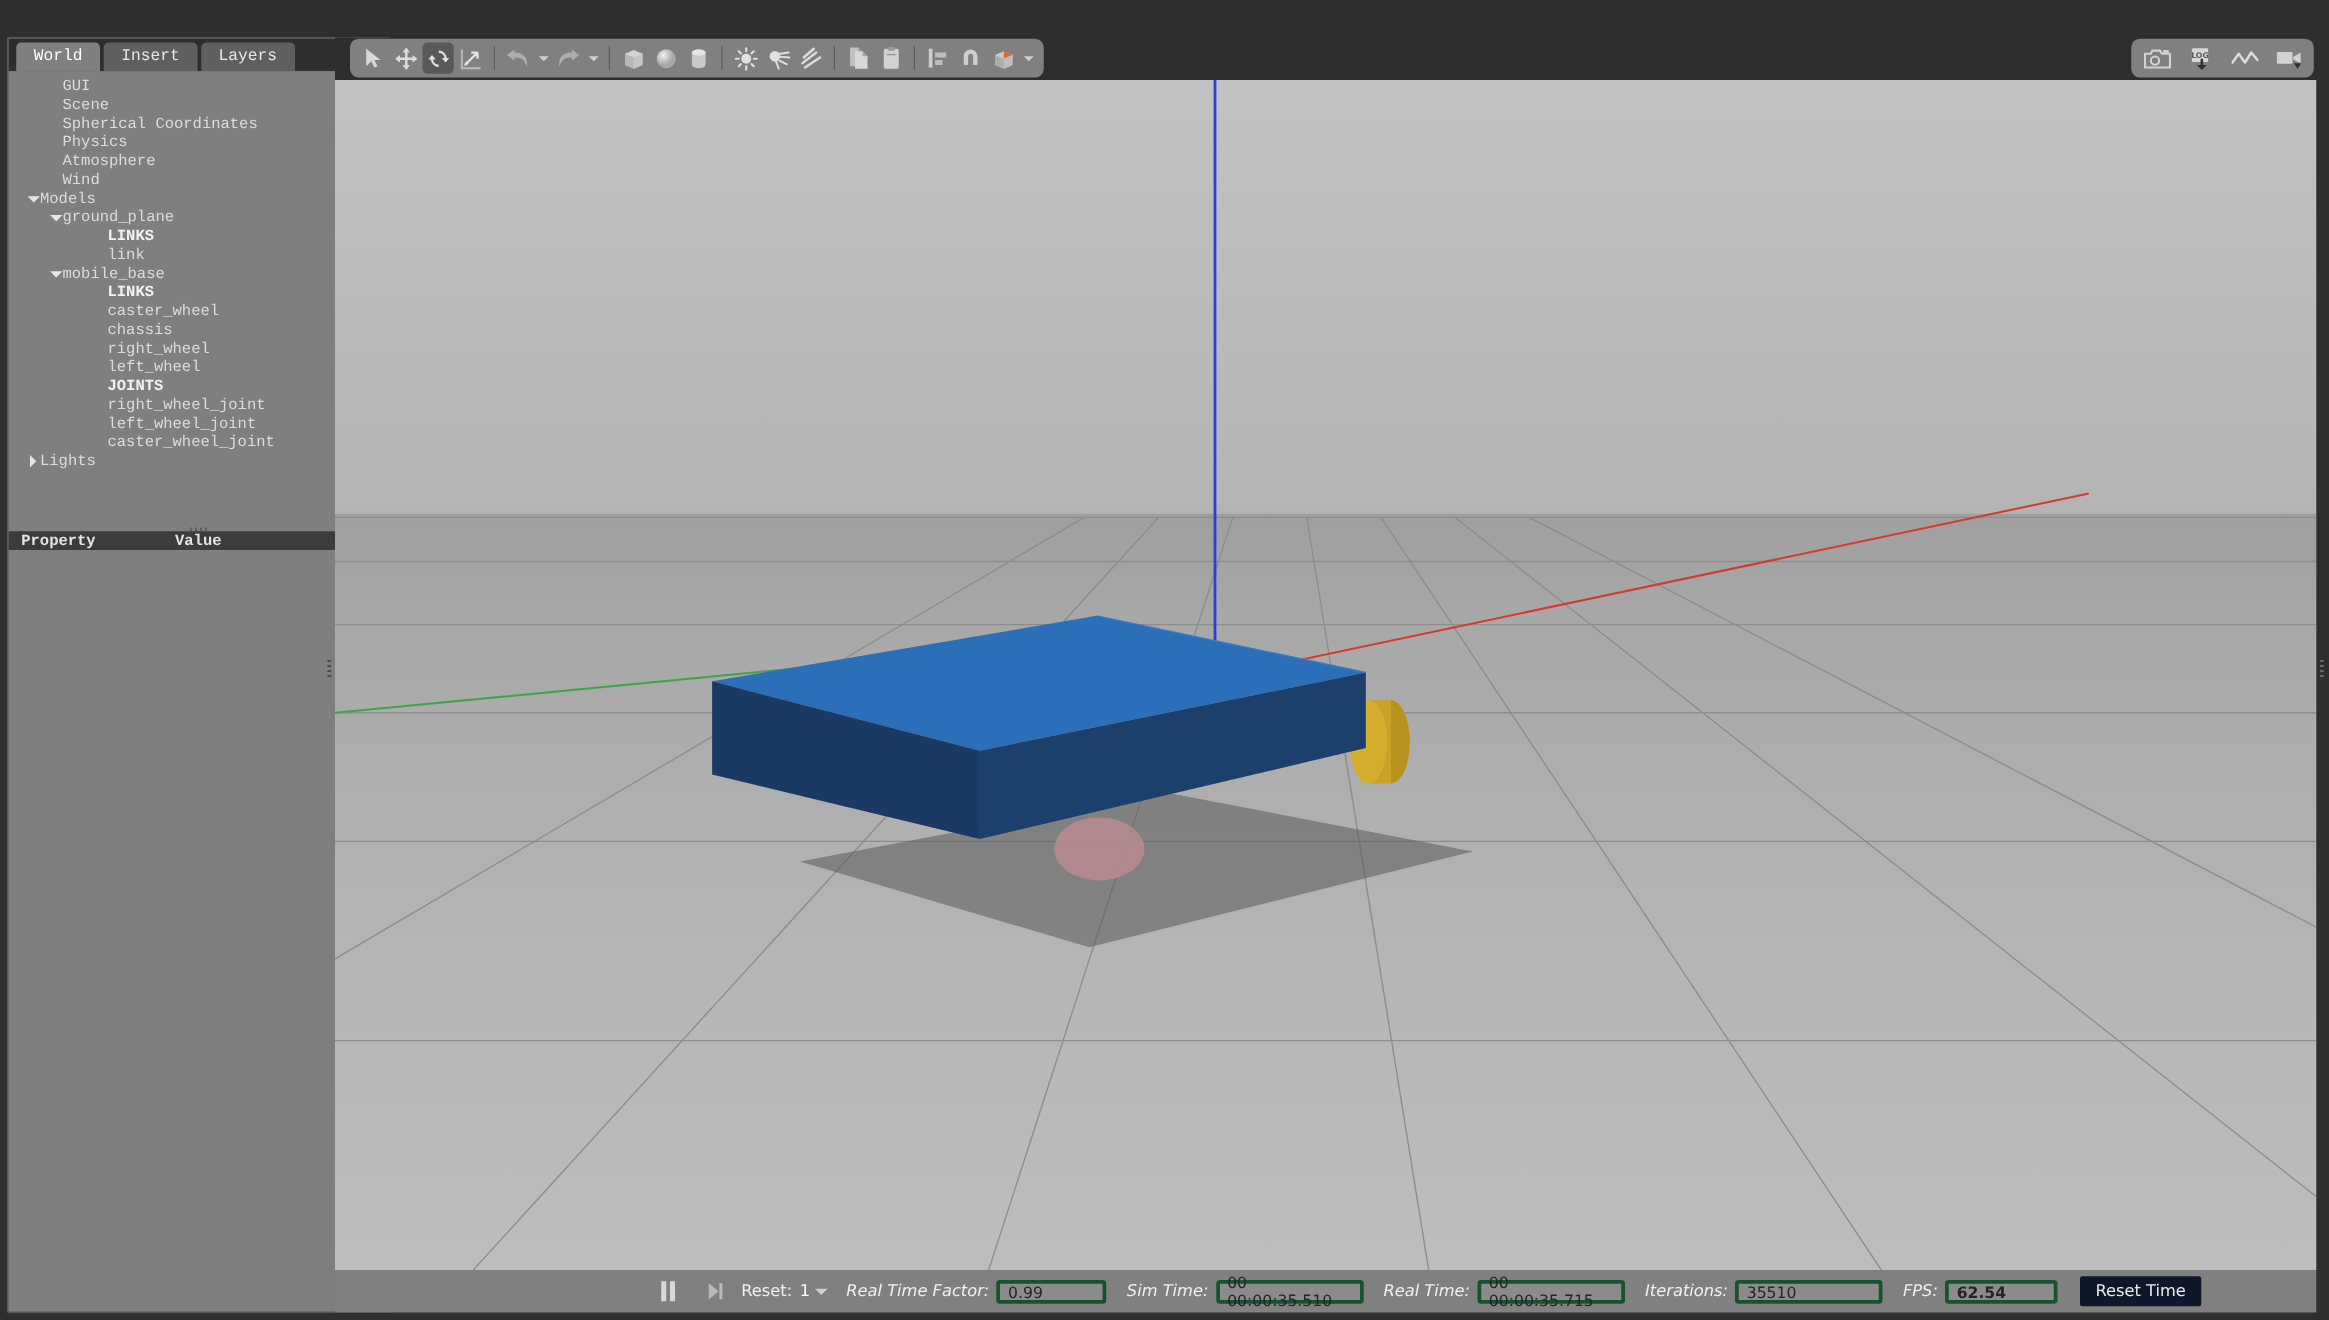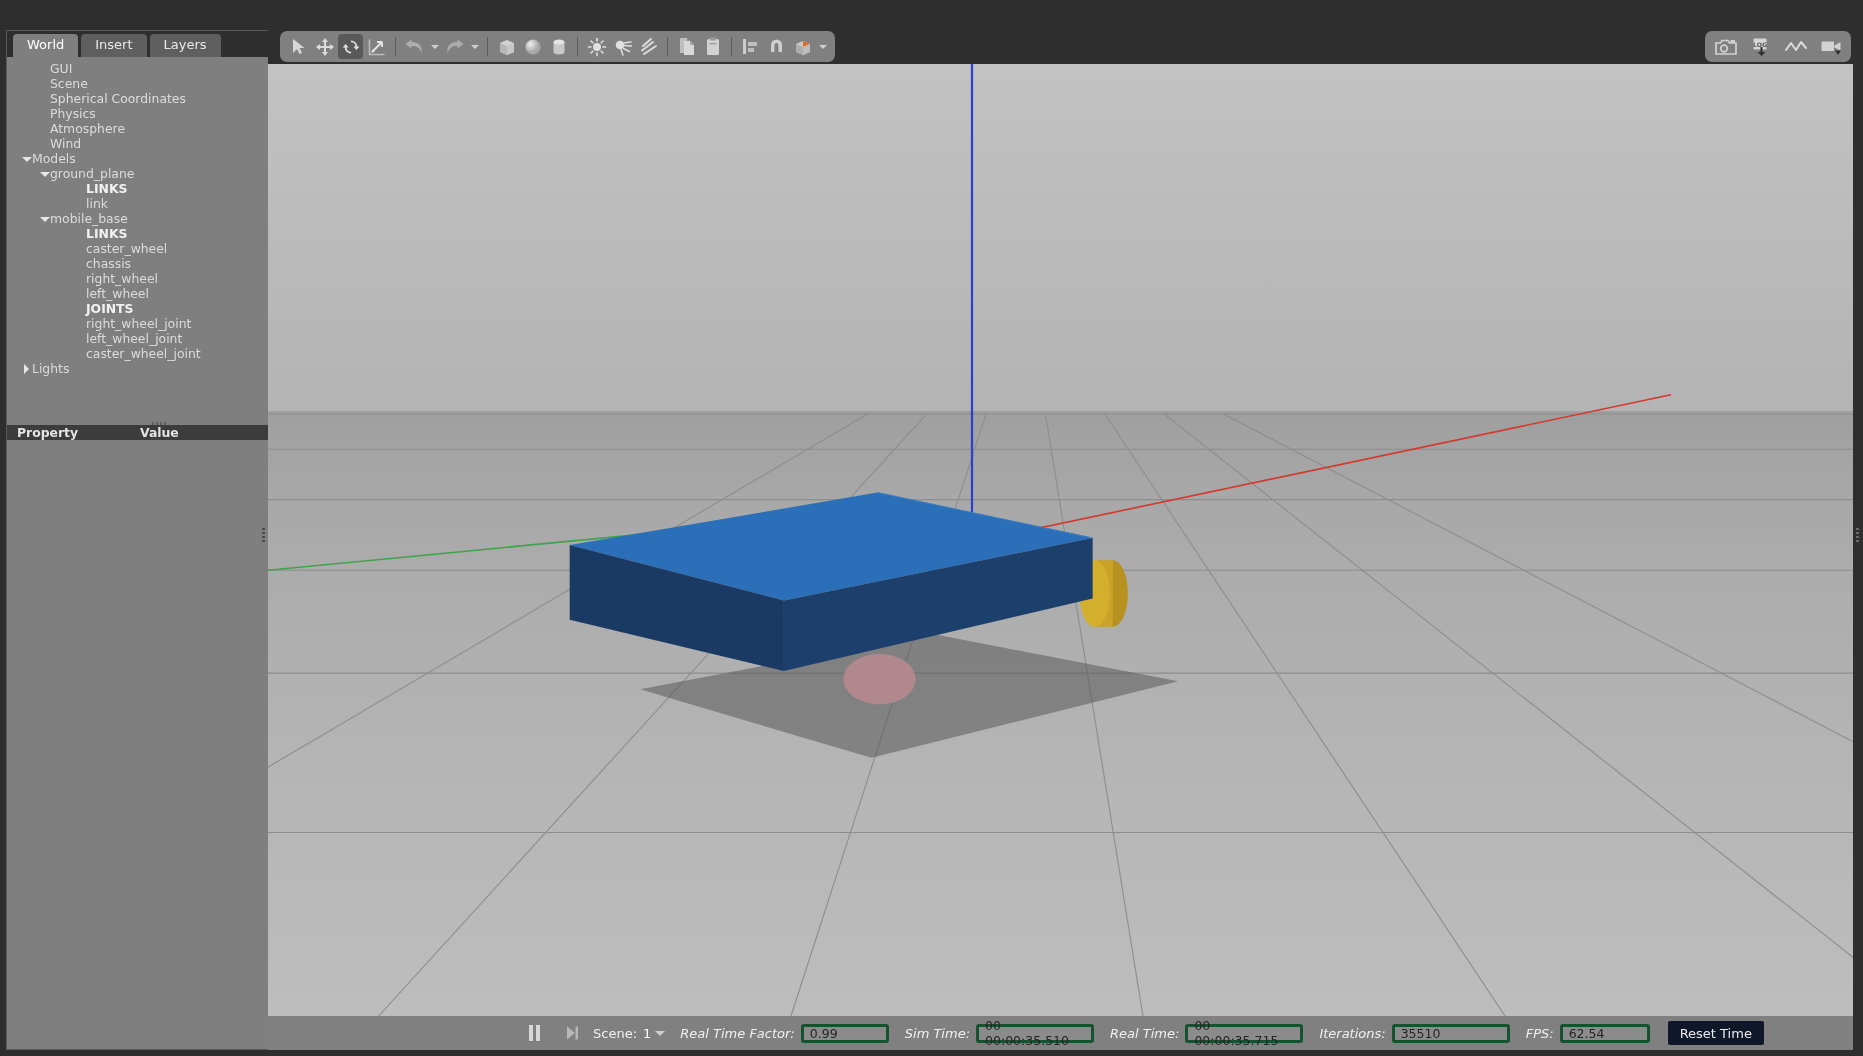--- a/index.html
+++ b/index.html
@@ -18,21 +18,21 @@
   }
   .menu-item {
     color: #dcdcdc; font-size: 14.5px; padding: 4px 11px; line-height: 1;
     white-space: nowrap;
   }
   .menu-item u { text-decoration: underline; }
 
   
   .left-panel {
     position: absolute; left: 6px; top: 30px; width: 306px; height: 1020px;
-    background: #7f7f7f; border: 1px solid #5a5a5a;
+    background: #7f7f7f; border: 1px solid #5a5a5a; font-family: Liberation Mono, monospace;
   }
   .tabs { display: flex; height: 26px; background: #2e2e2e; padding-left: 6px; gap: 3px; align-items: flex-end; }
   .tab {
     background: #5f5f5f; color: #e8e8e8; font-size: 13px;
     padding: 4px 14px 5px 14px; border-radius: 4px 4px 0 0; line-height: 1.1;
   }
   .tab.active { background: #7f7f7f; color: #ffffff; }
 
   .tree {
     position: absolute; left: 0; top: 26px; right: 0; height: 363px;
@@ -139,21 +139,21 @@
   .sb-label { color: #f0f0f0; font-size: 13px; margin-right: 6px; white-space: nowrap; font-style: italic; }
   .sb-field {
     background: #8b8b8b; border: 3px solid #14532d; border-radius: 3px;
     height: 19px; color: #252525; font-size: 12.5px; display: flex; align-items: center;
     padding: 0 6px; margin-right: 16px;
   }
   .f-rtf { width: 88px; }
   .f-sim { width: 118px; }
   .f-real { width: 118px; }
   .f-iter { width: 118px; }
-  .f-fps { width: 90px; }
+  .f-fps { width: 90px; font-weight: bold; }
   .pause-btn { width: 22px; height: 22px; display:flex; align-items:center; justify-content:center; margin-right: 16px;}
   .pause-btn .bar { width: 4px; height: 16px; background: #d8d8d8; margin: 0 1.5px; }
   .step-btn { width: 22px; height: 22px; display:flex; align-items:center; justify-content:center; margin-right: 10px;}
   .steps-lbl { color: #f0f0f0; font-size: 13px; margin-right: 6px; }
   .steps-val { color: #ffffff; font-size: 13px; margin-right: 3px; }
   .steps-caret { width: 12px; height: 22px; display:flex; align-items:center; justify-content:center; margin-right: 14px;}
   .steps-caret::after { content:""; border-left:5px solid transparent; border-right:5px solid transparent; border-top:5px solid #cfcfcf; }
   .reset-btn {
     background: #0f172a; color: #eaeaea; font-size: 13px; height: 24px;
     padding: 0 12px; display: flex; align-items: center; border-radius: 2px;
@@ -536,21 +536,21 @@
       <div class="pause-btn">
         <div class="bar"></div>
         <div class="bar"></div>
       </div>
       <div class="step-btn">
         <svg width="16" height="16" viewBox="0 0 16 16">
           <path d="M3 1.5 L11 8 L3 14.5 Z" fill="#b8b8b8"></path>
           <rect x="11.5" y="1.5" width="2.4" height="13" fill="#b8b8b8"></rect>
         </svg>
       </div>
-      <span class="steps-lbl">Scene:</span>
+      <span class="steps-lbl">Reset:</span>
       <span class="steps-val">1</span>
       <div class="steps-caret"></div>
 
       <span class="sb-label">Real Time Factor:</span>
       <div class="sb-field f-rtf">0.99</div>
 
       <span class="sb-label">Sim Time:</span>
       <div class="sb-field f-sim">00 00:00:35.510</div>
 
       <span class="sb-label">Real Time:</span>

